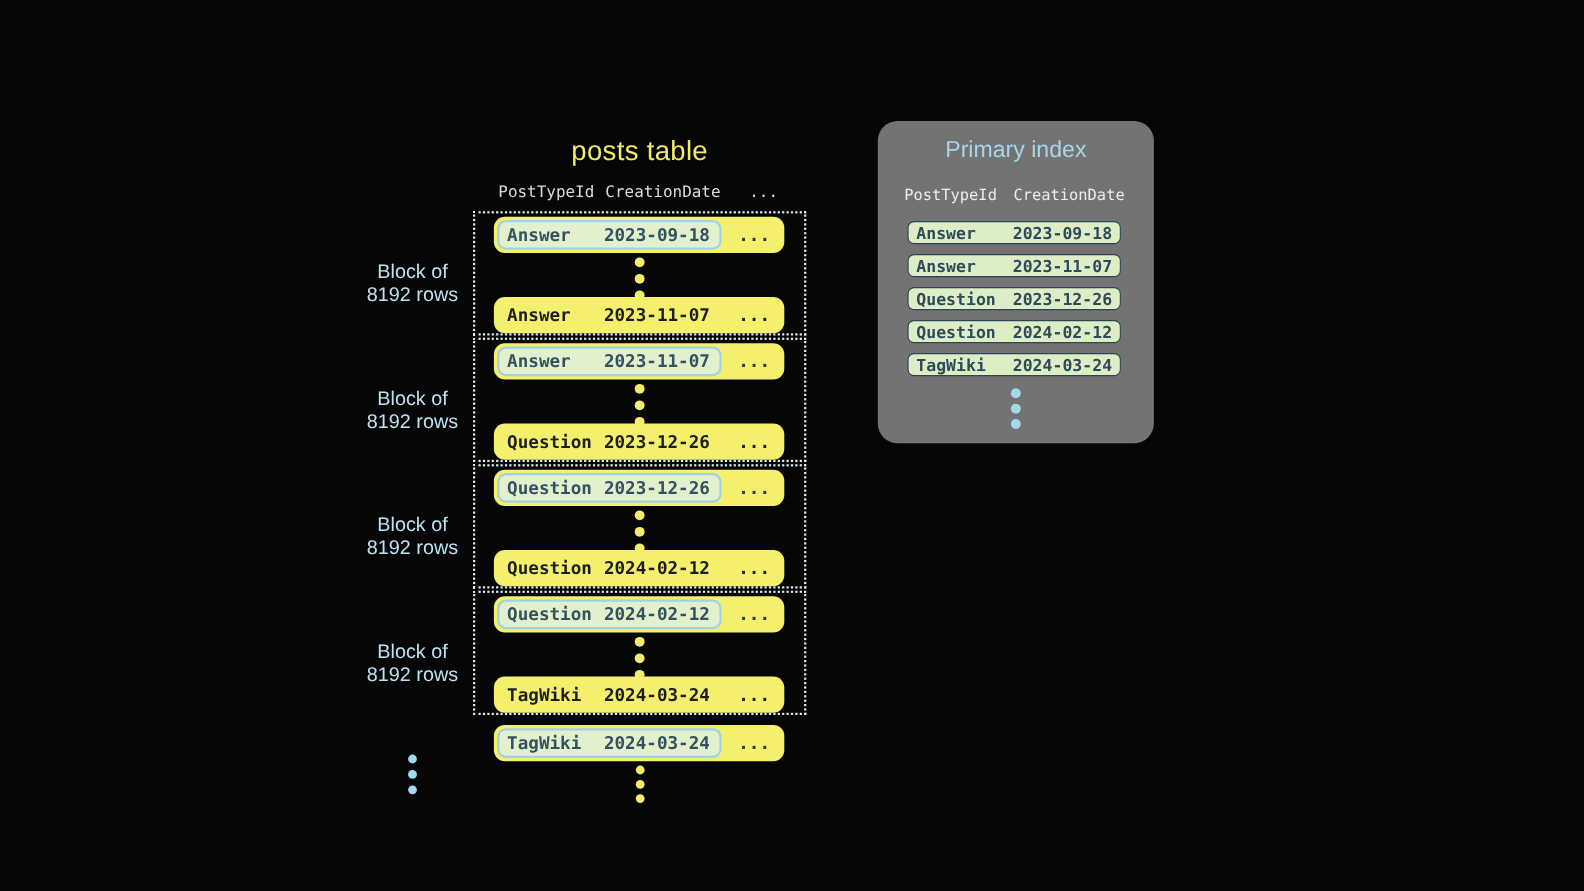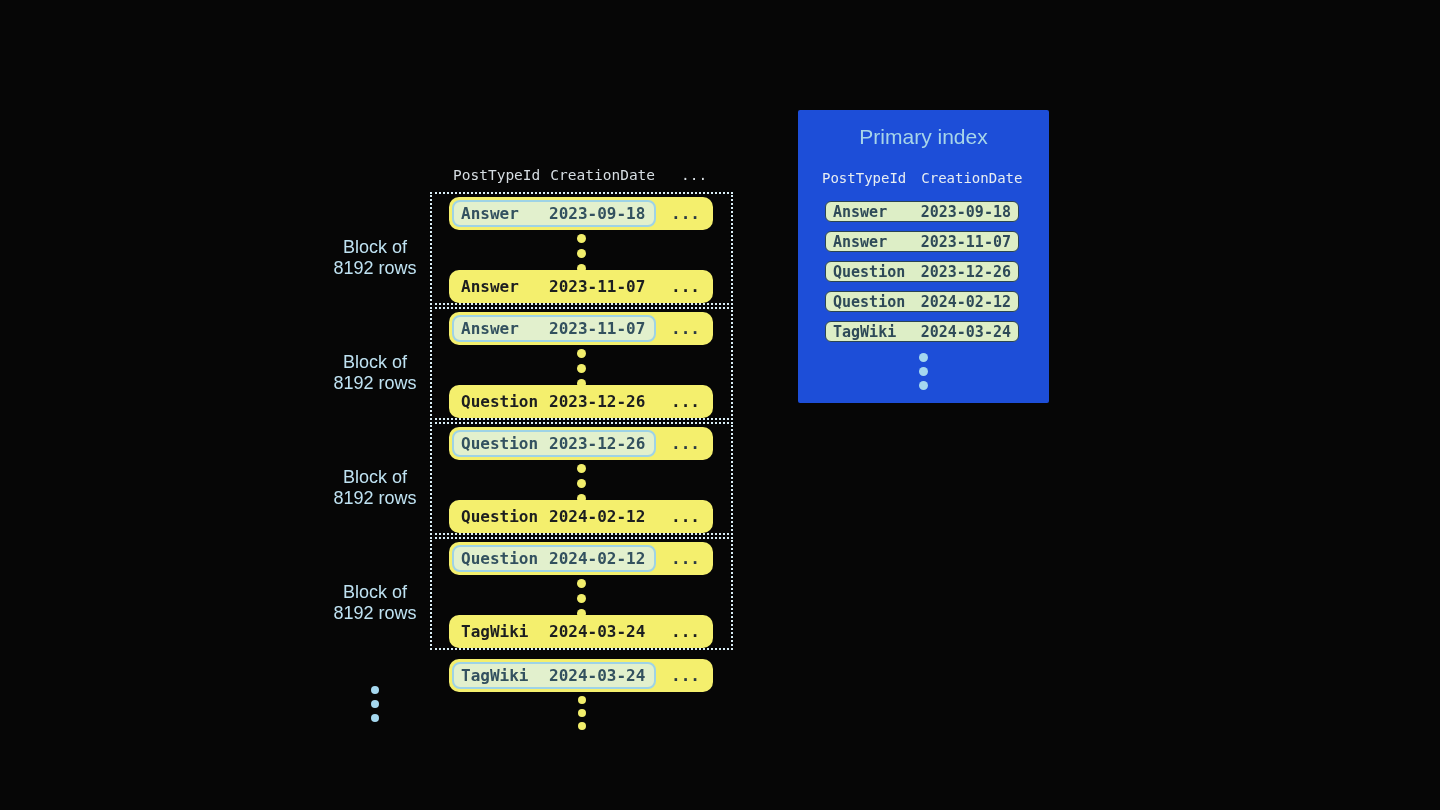--- a/index.html
+++ b/index.html
@@ -56,21 +56,21 @@
 
   
   .blocklabel {
     position:absolute; left:318px; width:114px; text-align:center;
     color:#bfe2f2; font-size:18px; line-height:21px;
   }
 
   
   .panel {
     position:absolute; left:798px; top:110px; width:251px; height:293px;
-    background:#1d4ed8; border-radius:2px;
+    background:#737373; border-radius:18px;
   }
   .panel-title {
     position:absolute; top:15px; left:0; right:0; text-align:center;
     color:#a7d5e9; font-size:21px; font-weight:500;
   }
   .iheaders {
     position:absolute; top:60px; left:24px; display:flex;
     font-family:"DejaVu Sans Mono", monospace; font-size:14px; color:#e8eef2;
   }
   .iheaders .h2 { margin-left:15px; }
@@ -84,20 +84,21 @@
   }
   .itype { display:inline-block; width:84px; }
   .idate { margin-left:auto; }
   .panel .vdots { top:243px; gap:5px; }
 </style>
 </head>
 <body>
 
 <div class="canvas">
 
+  <div class="posts-title">posts table</div>
 
   <div class="pheaders">
     <span class="h1">PostTypeId</span>
     <span class="h2">CreationDate</span>
     <span class="h3">...</span>
   </div>
 
   <div class="blocklabel" style="top:237px">
     <div>Block of</div>
     <div>8192 rows</div>

